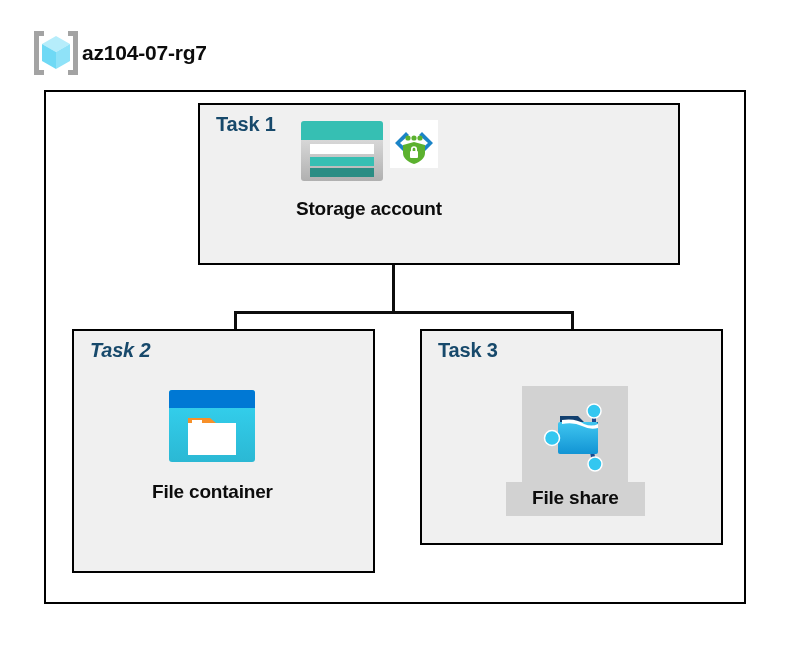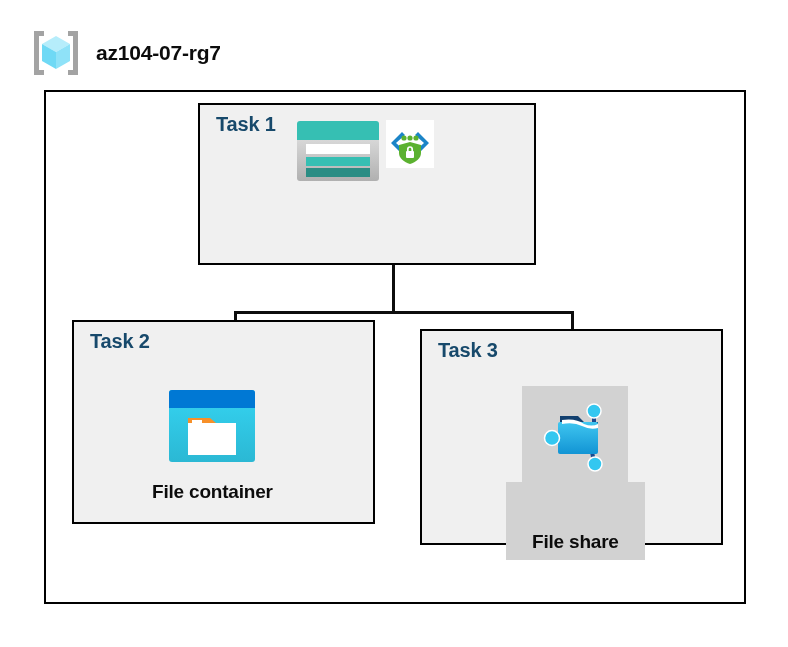--- a/index.html
+++ b/index.html
@@ -15,21 +15,20 @@
     overflow: hidden;
   }
 
   
   #rg-header {
     position: absolute;
     left: 30px;
     top: 28px;
     display: flex;
     align-items: center;
-    gap: 14px;
   }
   #rg-icon { width: 52px; height: 50px; display: block; }
   #rg-title {
     font-size: 21px;
     font-weight: bold;
     color: #0c0c0c;
     letter-spacing: -0.2px;
     white-space: nowrap;
   }
 
@@ -45,22 +44,22 @@
     background: #ffffff;
   }
 
   
   .task-box {
     position: absolute;
     border: 2.5px solid #000000;
     background: #f0f0f0;
     box-sizing: border-box;
   }
-  #task1-box { left: 198px; top: 103px; width: 338px; height: 162px; }
-  #task2-box { left: 72px;  top: 320px; width: 303px; height: 204px; }
+  #task1-box { left: 198px; top: 103px; width: 482px; height: 162px; }
+  #task2-box { left: 72px;  top: 329px; width: 303px; height: 244px; font-style: italic; }
   #task3-box { left: 420px; top: 329px; width: 303px; height: 216px; }
 
   .task-label {
     position: absolute;
     left: 16px;
     top: 8px;
     font-size: 20px;
     font-weight: bold;
     color: #17496b;
     letter-spacing: -0.2px;
@@ -72,21 +71,20 @@
     display: flex;
     flex-direction: column;
     align-items: center;
   }
   .node-caption {
     font-size: 19px;
     font-weight: bold;
     color: #0c0c0c;
     white-space: nowrap;
     letter-spacing: -0.2px;
-    margin-top: 44px;
   }
   #node-storage  { left: 296px; top: 120px; }
   #node-blob     { left: 152px; top: 389px; }
   #node-fileshare{ left: 506px; top: 386px; }
 
   .icon-row { display: flex; align-items: flex-start; gap: 6px; }
 
   
   #fileshare-icon-plate {
     background: #d2d2d2;
@@ -176,20 +174,21 @@
         <circle cx="24" cy="18" r="2.6" fill="#5bb12f"></circle>
         <circle cx="30" cy="18" r="2.6" fill="#5bb12f"></circle>
 
         <path d="M24 22 L35 25 L35 33 C35 38.5 30 42 24 44 C18 42 13 38.5 13 33 L13 25 Z" fill="#5bb12f"></path>
 
         <rect x="20" y="31" width="8" height="7" rx="1" fill="#ffffff"></rect>
         <path d="M21.8 31 L21.8 29.2 A2.2 2.2 0 0 1 26.2 29.2 L26.2 31" fill="none" stroke="#ffffff" stroke-width="1.7"></path>
       </svg>
     </span>
   </div>
+  <div class="node-caption">Storage account</div>
 </div>
 
 <div class="task-box" id="task2-box">
   <div class="task-label">Task 2</div>
 </div>
 
 <div class="node" id="node-blob">
   <span>
     <svg width="88" height="74" viewBox="0 0 88 74" xmlns="http://www.w3.org/2000/svg">
       <defs>

